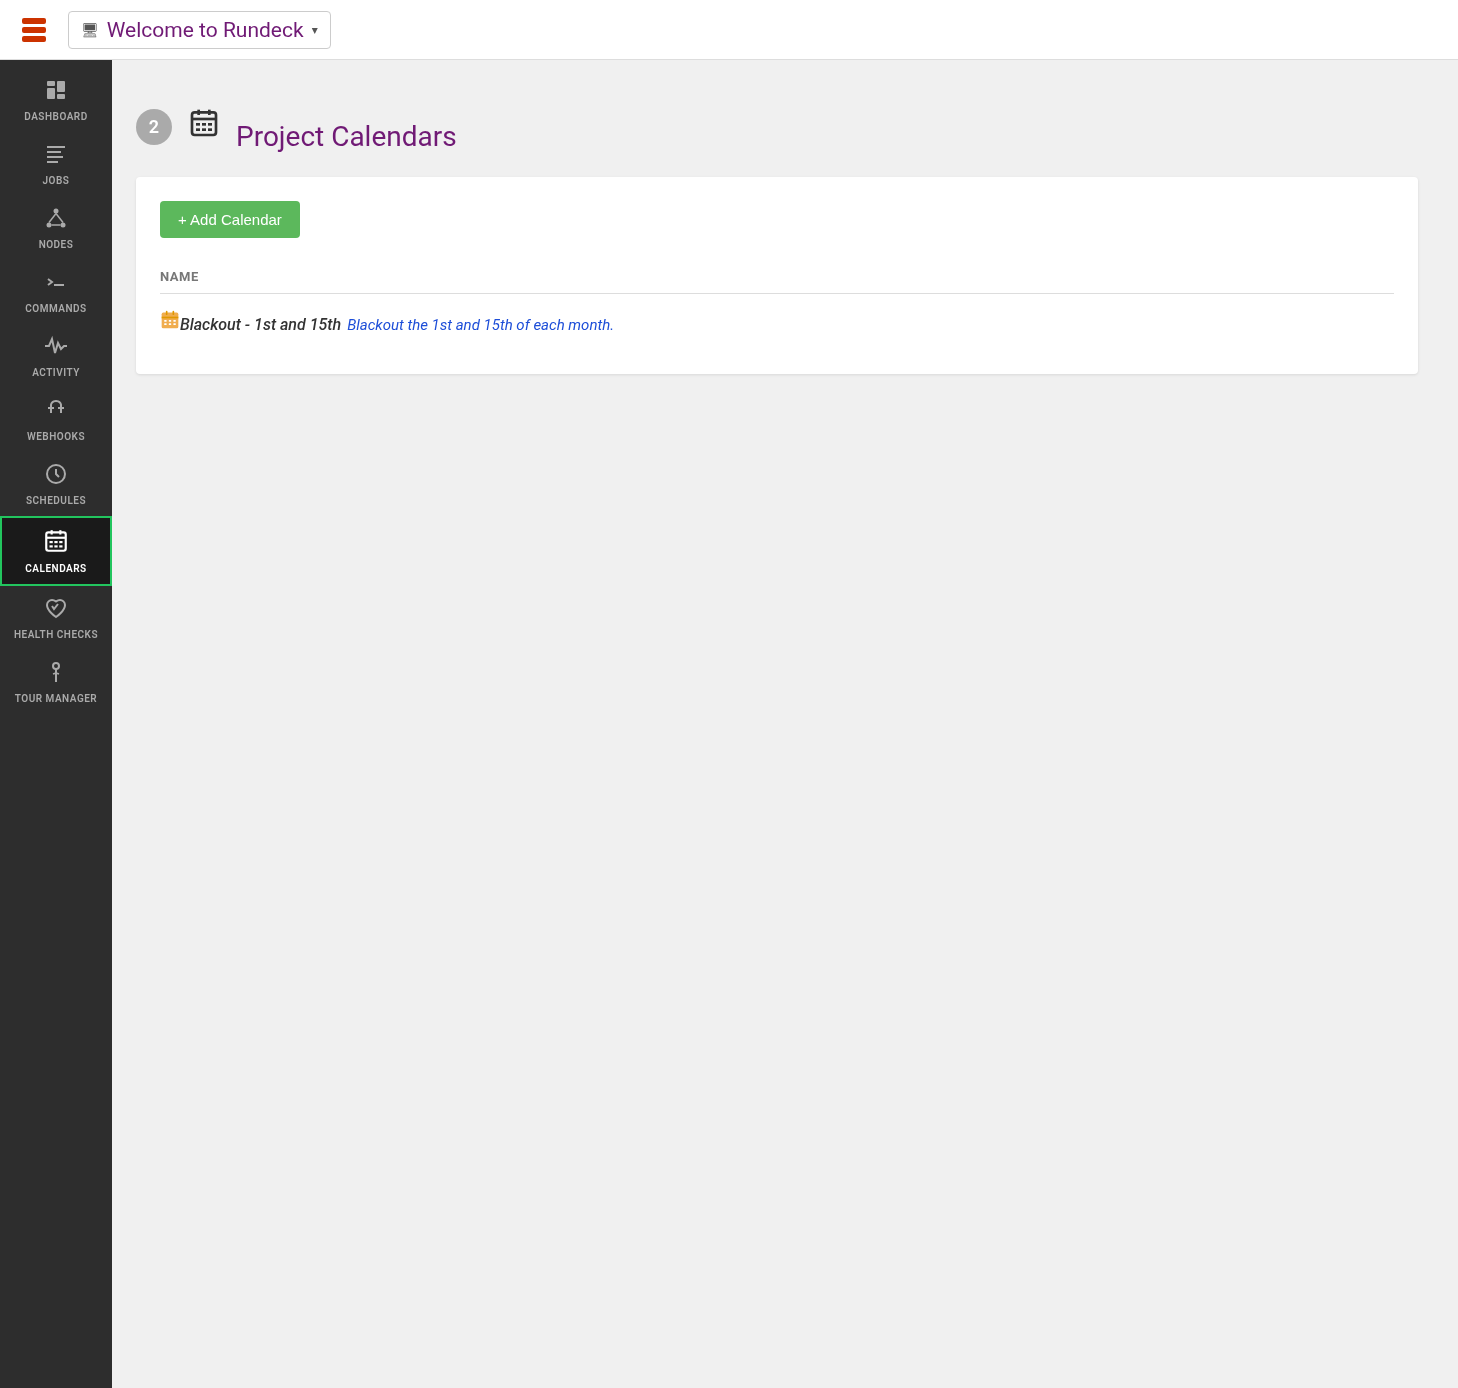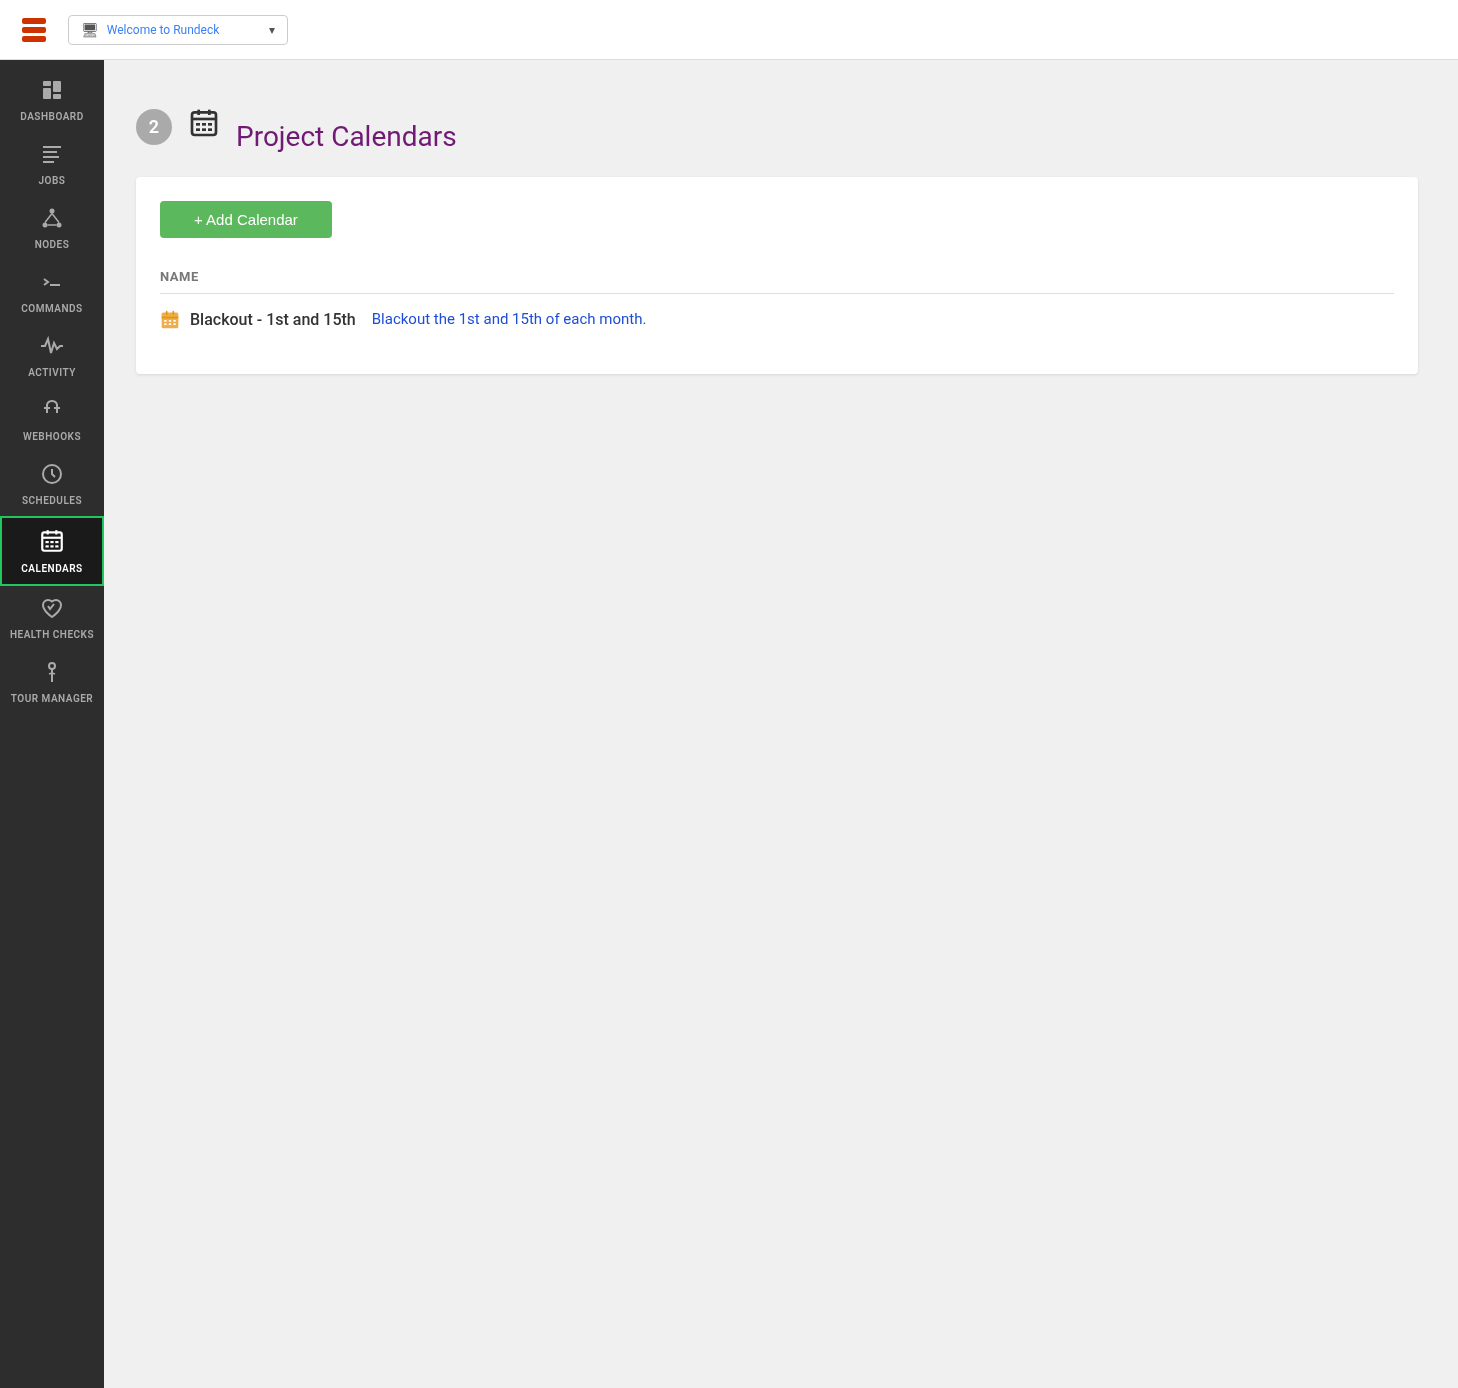--- a/index.html
+++ b/index.html
@@ -32,29 +32,29 @@
       align-items: center;
       border: 1px solid #ccc;
       border-radius: 4px;
       padding: 6px 12px;
       background: #fff;
       cursor: pointer;
       min-width: 220px;
       gap: 8px;
     }
     .project-selector .proj-icon { color: #555; font-size: 14px; }
-    .project-selector .proj-name { flex: 1; font-size: 12px; color: #3b82f6; }
+    .project-selector .proj-name { flex: 1; font-size: 21px; color: #701a75; }
     .project-selector .chevron { color: #555; font-size: 12px; }
 
     
     .sidebar {
       position: fixed;
       top: 60px;
       left: 0;
-      width: 104px;
+      width: 112px;
       bottom: 0;
       background: #2d2d2d;
       display: flex;
       flex-direction: column;
       align-items: center;
       padding: 8px 0;
       overflow-y: auto;
       z-index: 90;
     }
     .sidebar-item {
@@ -120,21 +120,21 @@
       border-radius: 4px;
       padding: 24px;
       box-shadow: 0 1px 3px rgba(0,0,0,0.1);
     }
 
     .add-calendar-btn {
       background: #5cb85c;
       color: #fff;
       border: none;
       border-radius: 4px;
-      padding: 10px 34px;
+      padding: 10px 18px;
       font-size: 15px;
       cursor: pointer;
       display: flex;
       align-items: center;
       gap: 6px;
       margin-bottom: 20px;
     }
 
     .table-header {
       padding: 8px 0;
@@ -145,24 +145,25 @@
       font-size: 13px;
       font-weight: 700;
       color: #777;
       letter-spacing: 0.5px;
       text-transform: uppercase;
       margin-top: 24px;
     }
 
     .calendar-row {
       display: flex;
-      align-items: flex-start;
+      align-items: flex-end;
       padding: 16px 0;
       border-bottom: 1px solid #eee;
-      gap: 10px;
+      gap: 0;
+      font-style: italic;
     }
     .calendar-row:last-child { border-bottom: none; }
     .cal-icon { font-size: 18px; color: #f0ad4e; }
     .cal-name { font-size: 16px; color: #333; font-weight: 500; }
     .cal-desc { font-size: 15px; color: #1d4ed8; margin-left: 6px; }
   </style>
 </head>
 <body>
 
 <div class="top-header">

